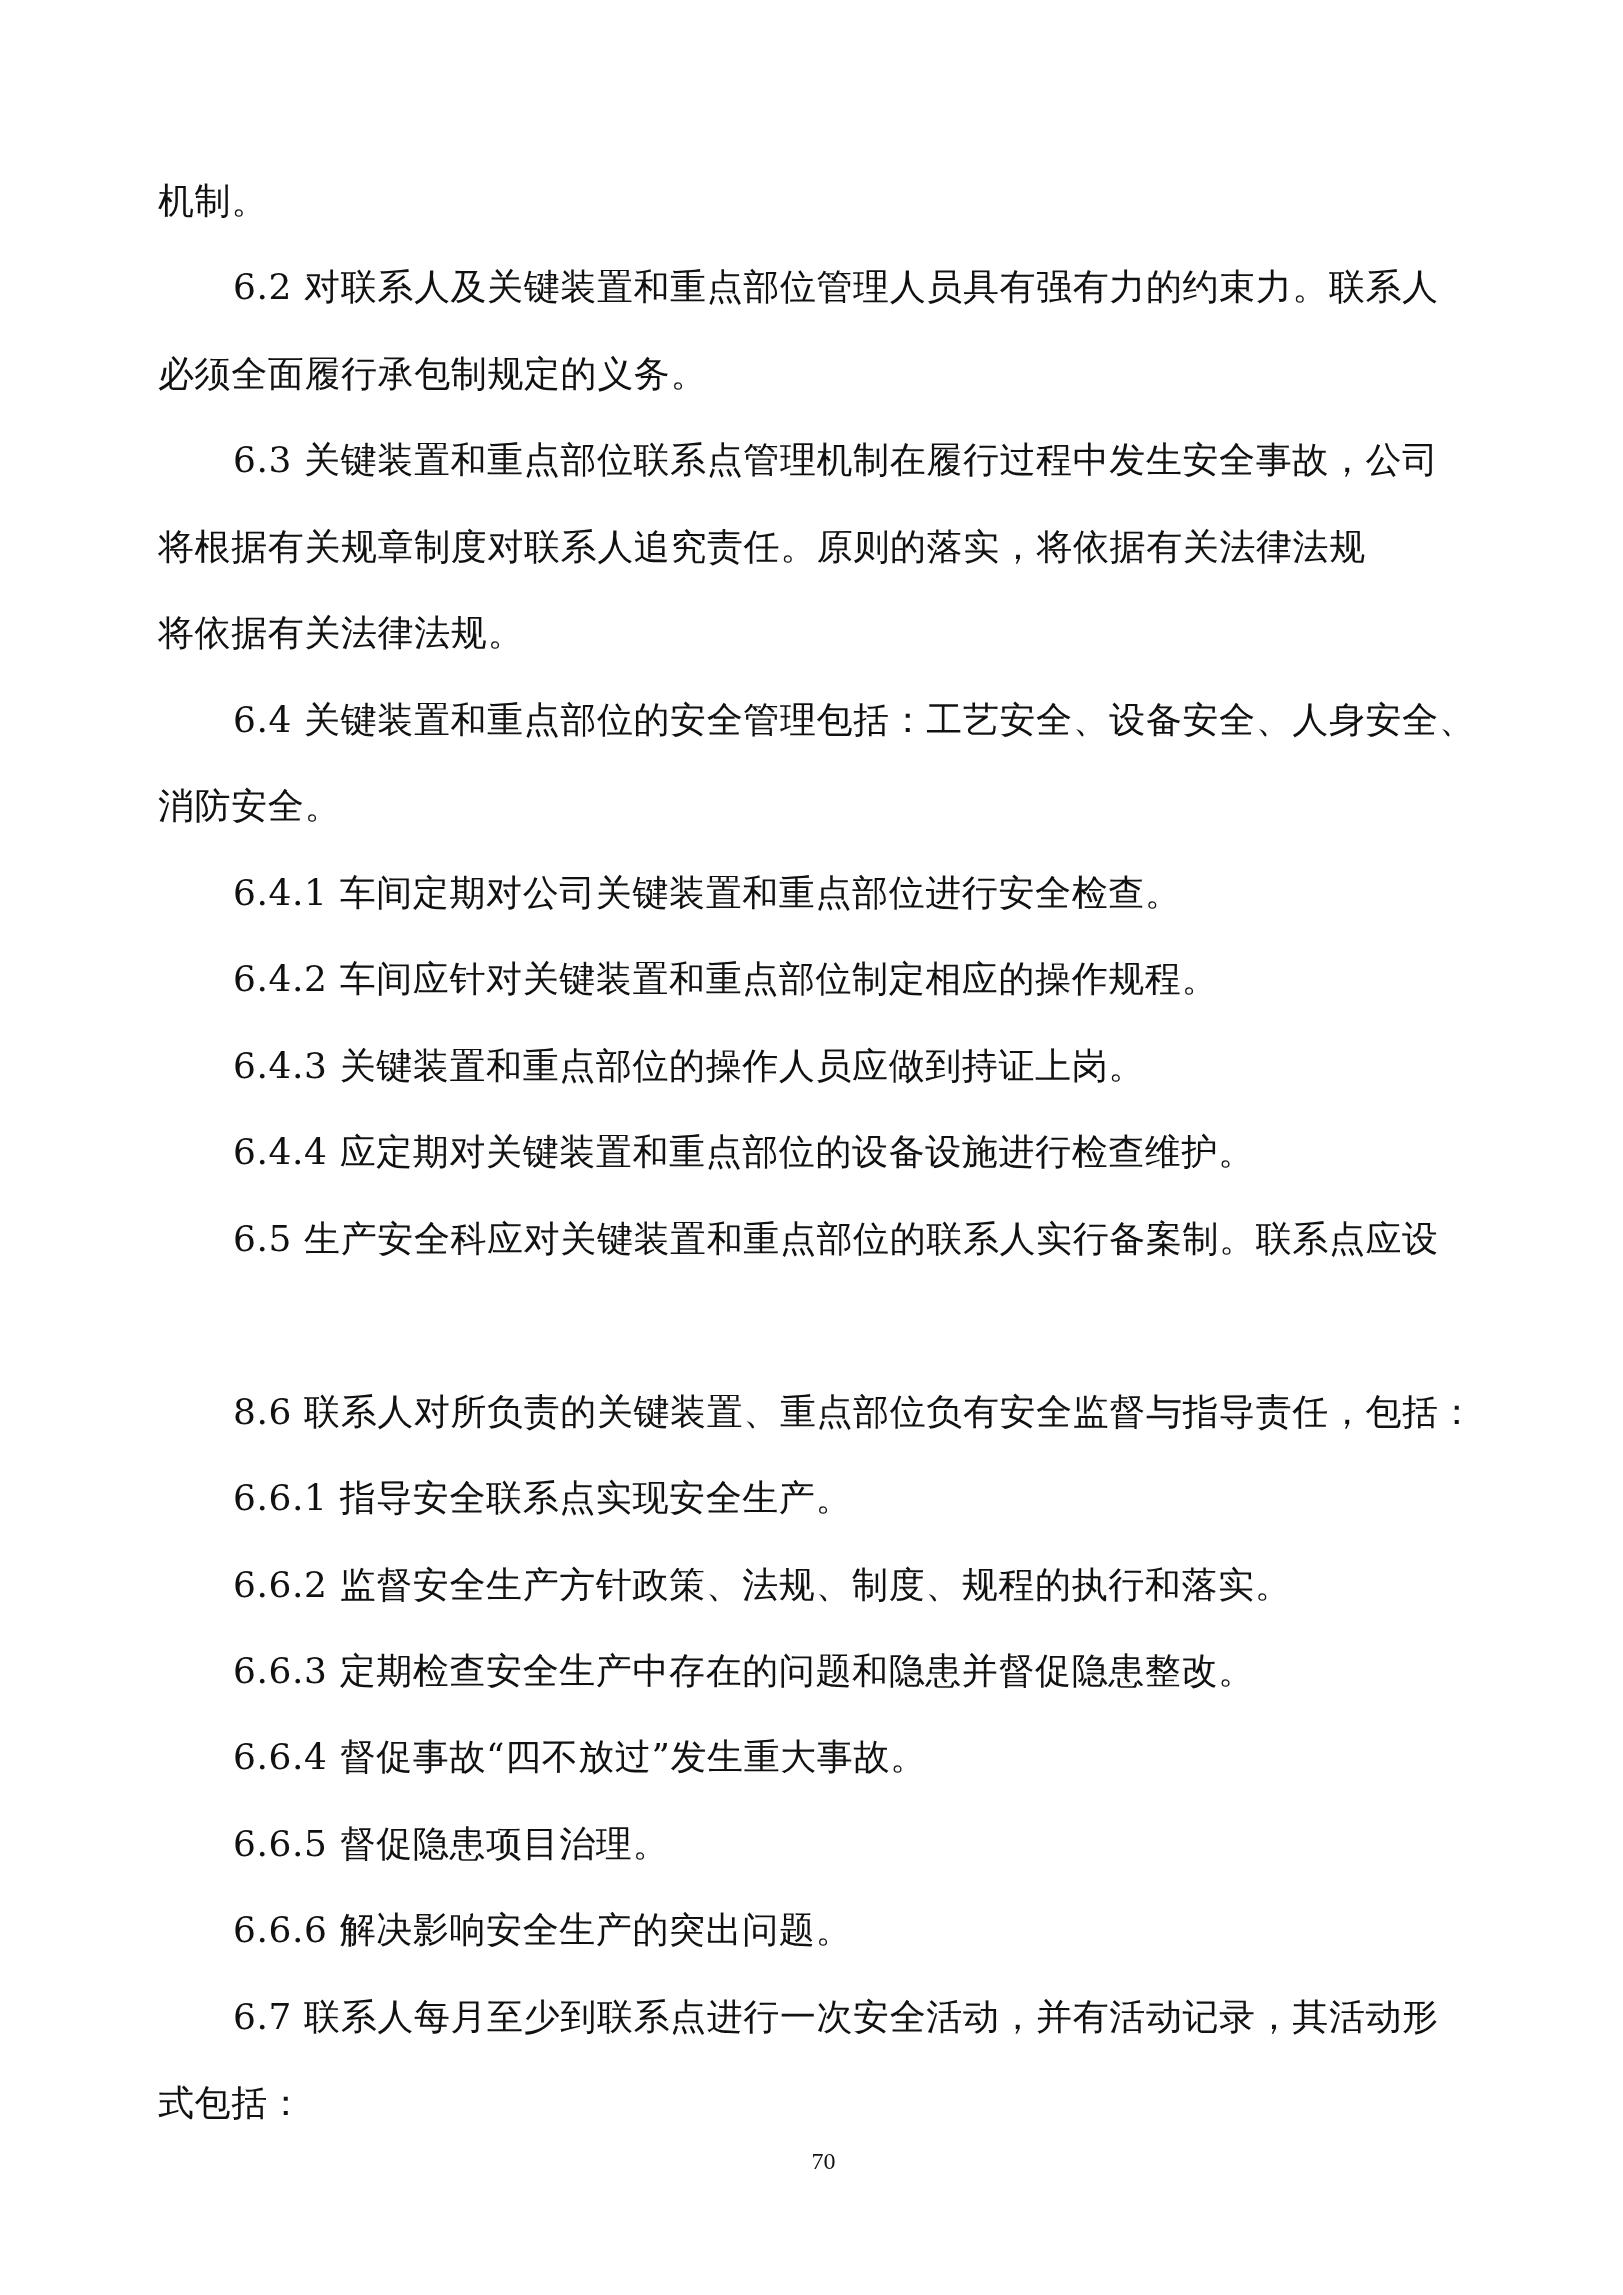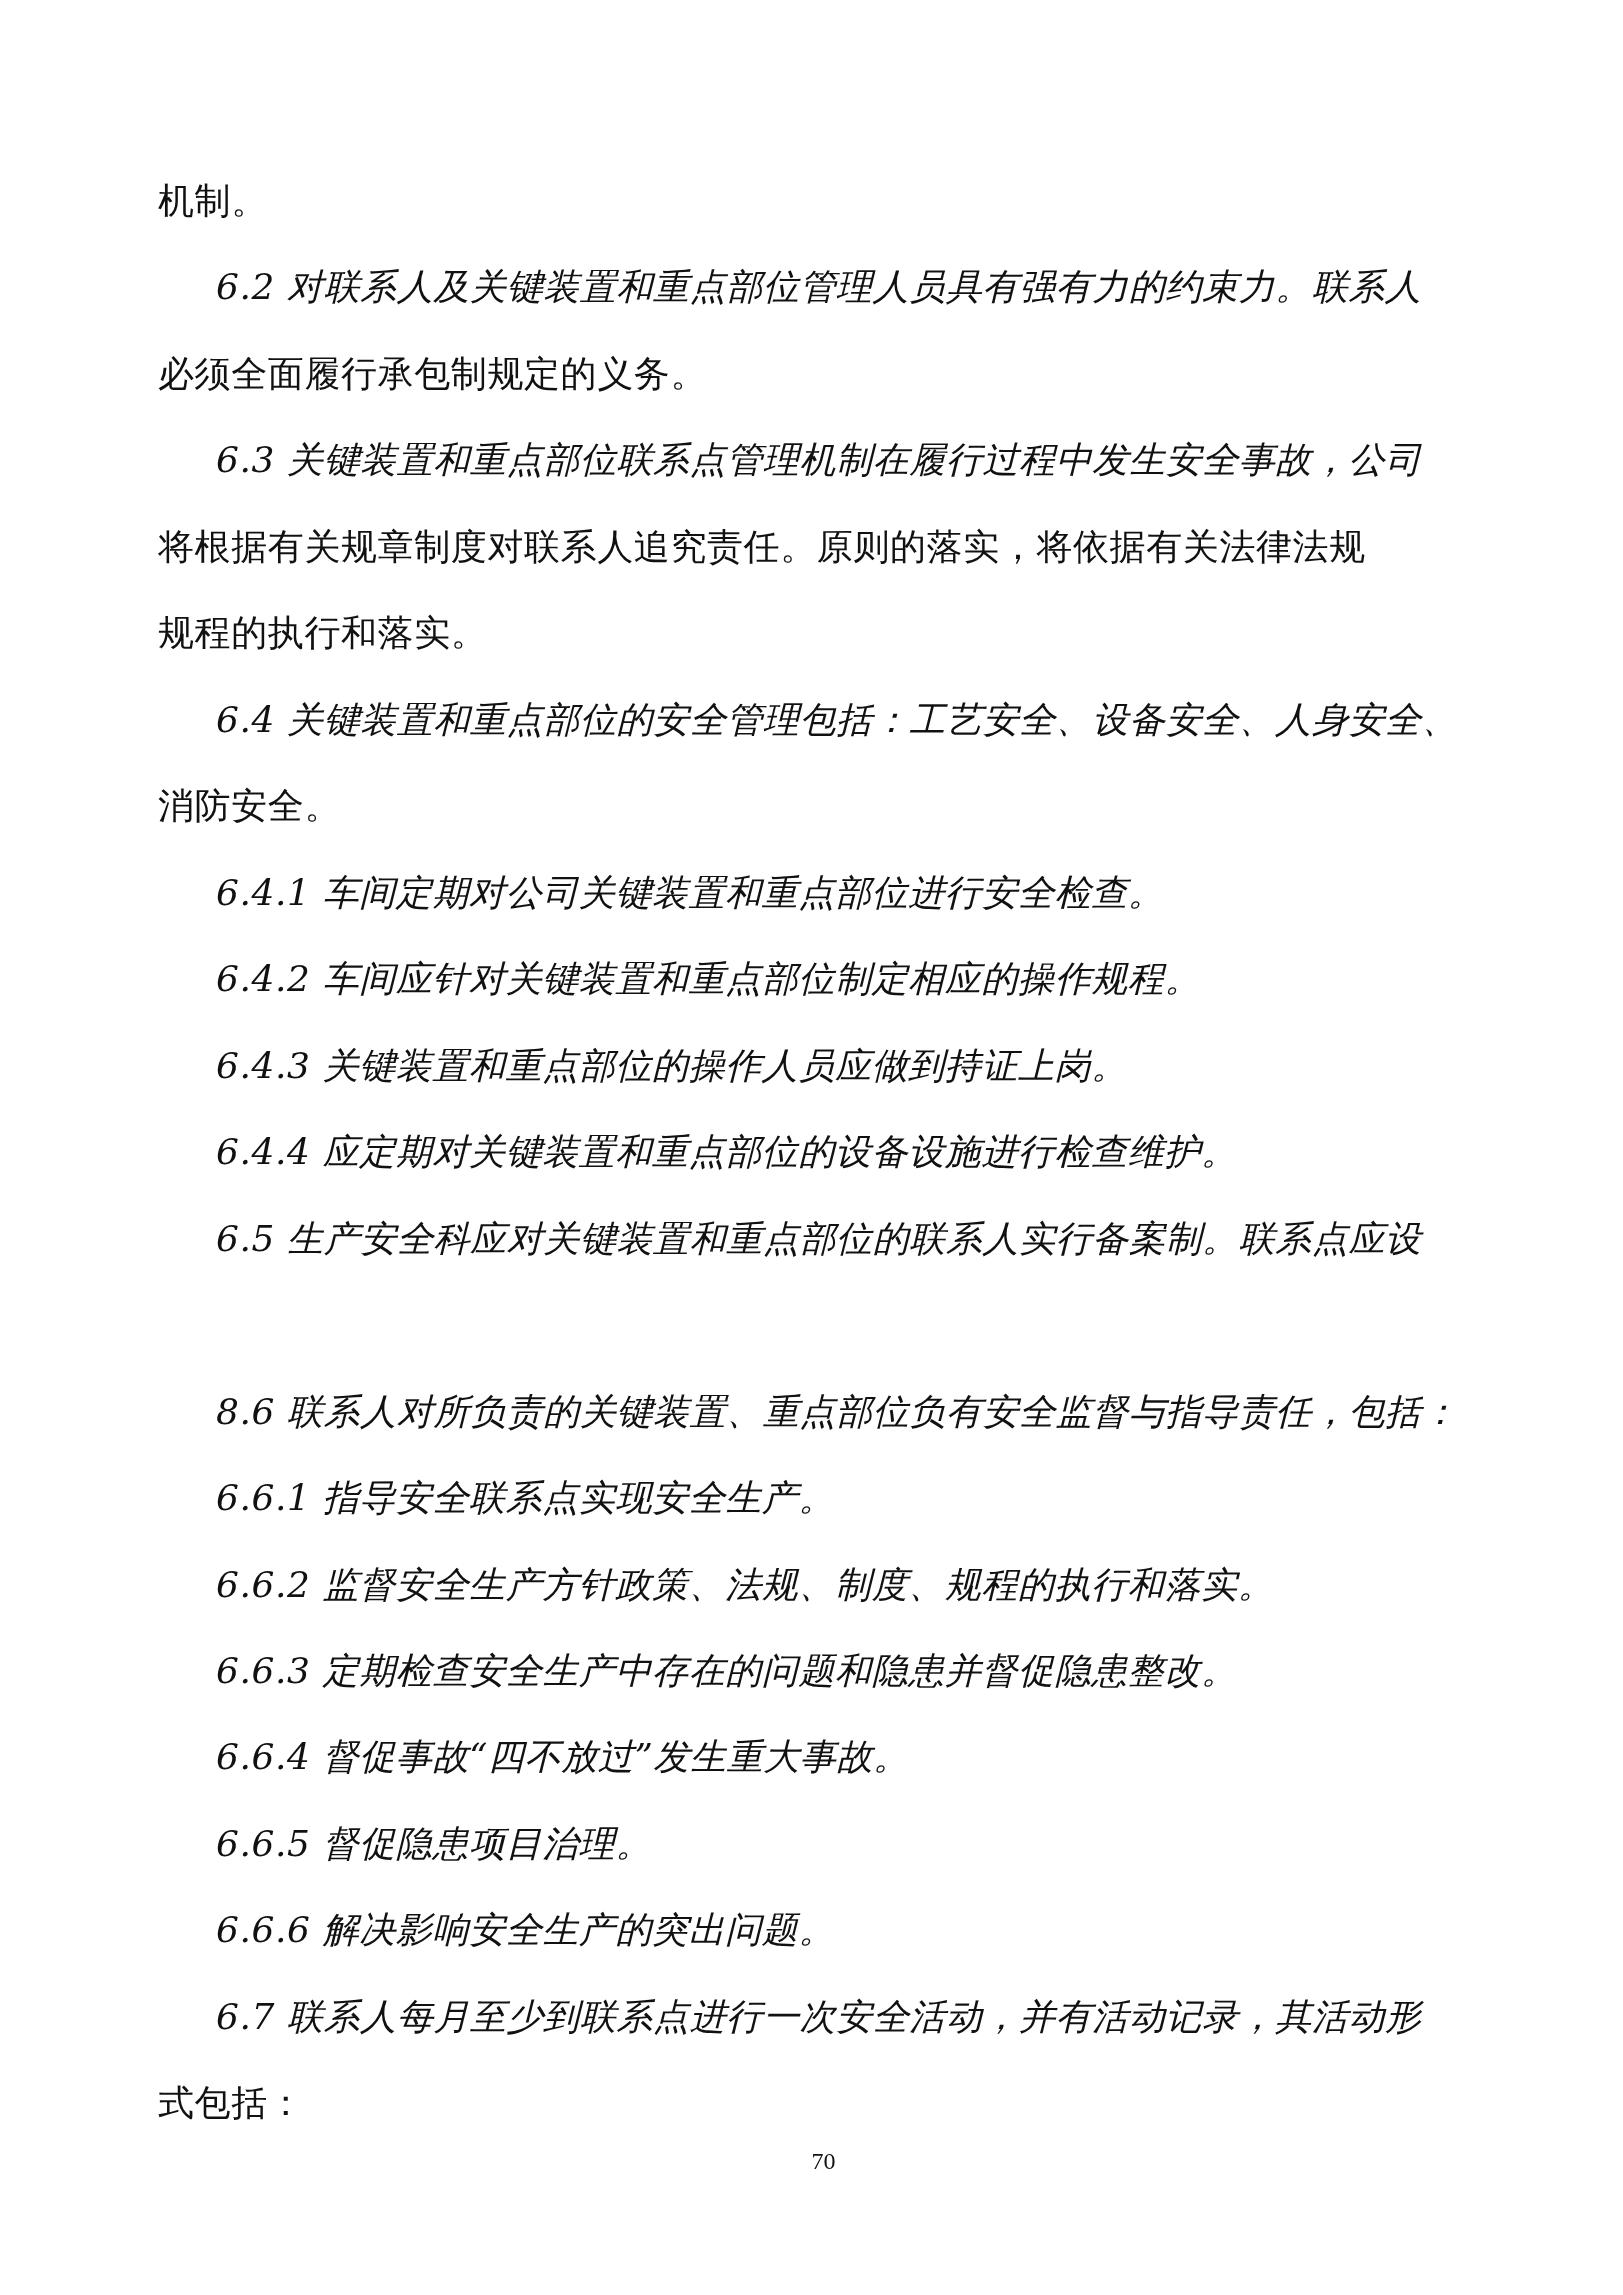--- a/index.html
+++ b/index.html
@@ -7,38 +7,38 @@
   .page {
     position: absolute; left: 0; top: 0; width: 1437px; height: 2295px;
     background: #ffffff; color: #111111;
     font-family: "DejaVu Serif", "Liberation Serif", serif;
   }
   .line {
     position: absolute; left: 158px; width: 1324px;
     font-size: 36px; line-height: 43px; white-space: nowrap;
     letter-spacing: 0.6px;
   }
-  .indent { left: 216px; width: 1249px; font-style: italic; }
+  .indent { left: 233px; width: 1249px; }
   .pagenum {
     position: absolute; left: 0; width: 1623px; text-align: center;
     top: 2147px; font-size: 24px; line-height: 29px;
     font-family: "Liberation Serif", serif;
     margin-left: 12px;
   }
 </style>
 </head>
 <body>
 
 <div class="page">
   <div class="line" style="top:179px">机制。</div>
   <div class="line indent" style="top:265px">6.2 对联系人及关键装置和重点部位管理人员具有强有力的约束力。联系人</div>
   <div class="line" style="top:352px">必须全面履行承包制规定的义务。</div>
   <div class="line indent" style="top:438px">6.3 关键装置和重点部位联系点管理机制在履行过程中发生安全事故，公司</div>
   <div class="line" style="top:525px">将根据有关规章制度对联系人追究责任。原则的落实，将依据有关法律法规</div>
-  <div class="line" style="top:611px">规程的执行和落实。</div>
+  <div class="line" style="top:611px">将依据有关法律法规。</div>
   <div class="line indent" style="top:698px">6.4 关键装置和重点部位的安全管理包括：工艺安全、设备安全、人身安全、</div>
   <div class="line" style="top:784px">消防安全。</div>
   <div class="line indent" style="top:871px">6.4.1 车间定期对公司关键装置和重点部位进行安全检查。</div>
   <div class="line indent" style="top:957px">6.4.2 车间应针对关键装置和重点部位制定相应的操作规程。</div>
   <div class="line indent" style="top:1044px">6.4.3 关键装置和重点部位的操作人员应做到持证上岗。</div>
   <div class="line indent" style="top:1130px">6.4.4 应定期对关键装置和重点部位的设备设施进行检查维护。</div>
   <div class="line indent" style="top:1217px">6.5 生产安全科应对关键装置和重点部位的联系人实行备案制。联系点应设</div>
   <div class="line indent" style="top:1390px">8.6 联系人对所负责的关键装置、重点部位负有安全监督与指导责任，包括：</div>
   <div class="line indent" style="top:1476px">6.6.1 指导安全联系点实现安全生产。</div>
   <div class="line indent" style="top:1563px">6.6.2 监督安全生产方针政策、法规、制度、规程的执行和落实。</div>

